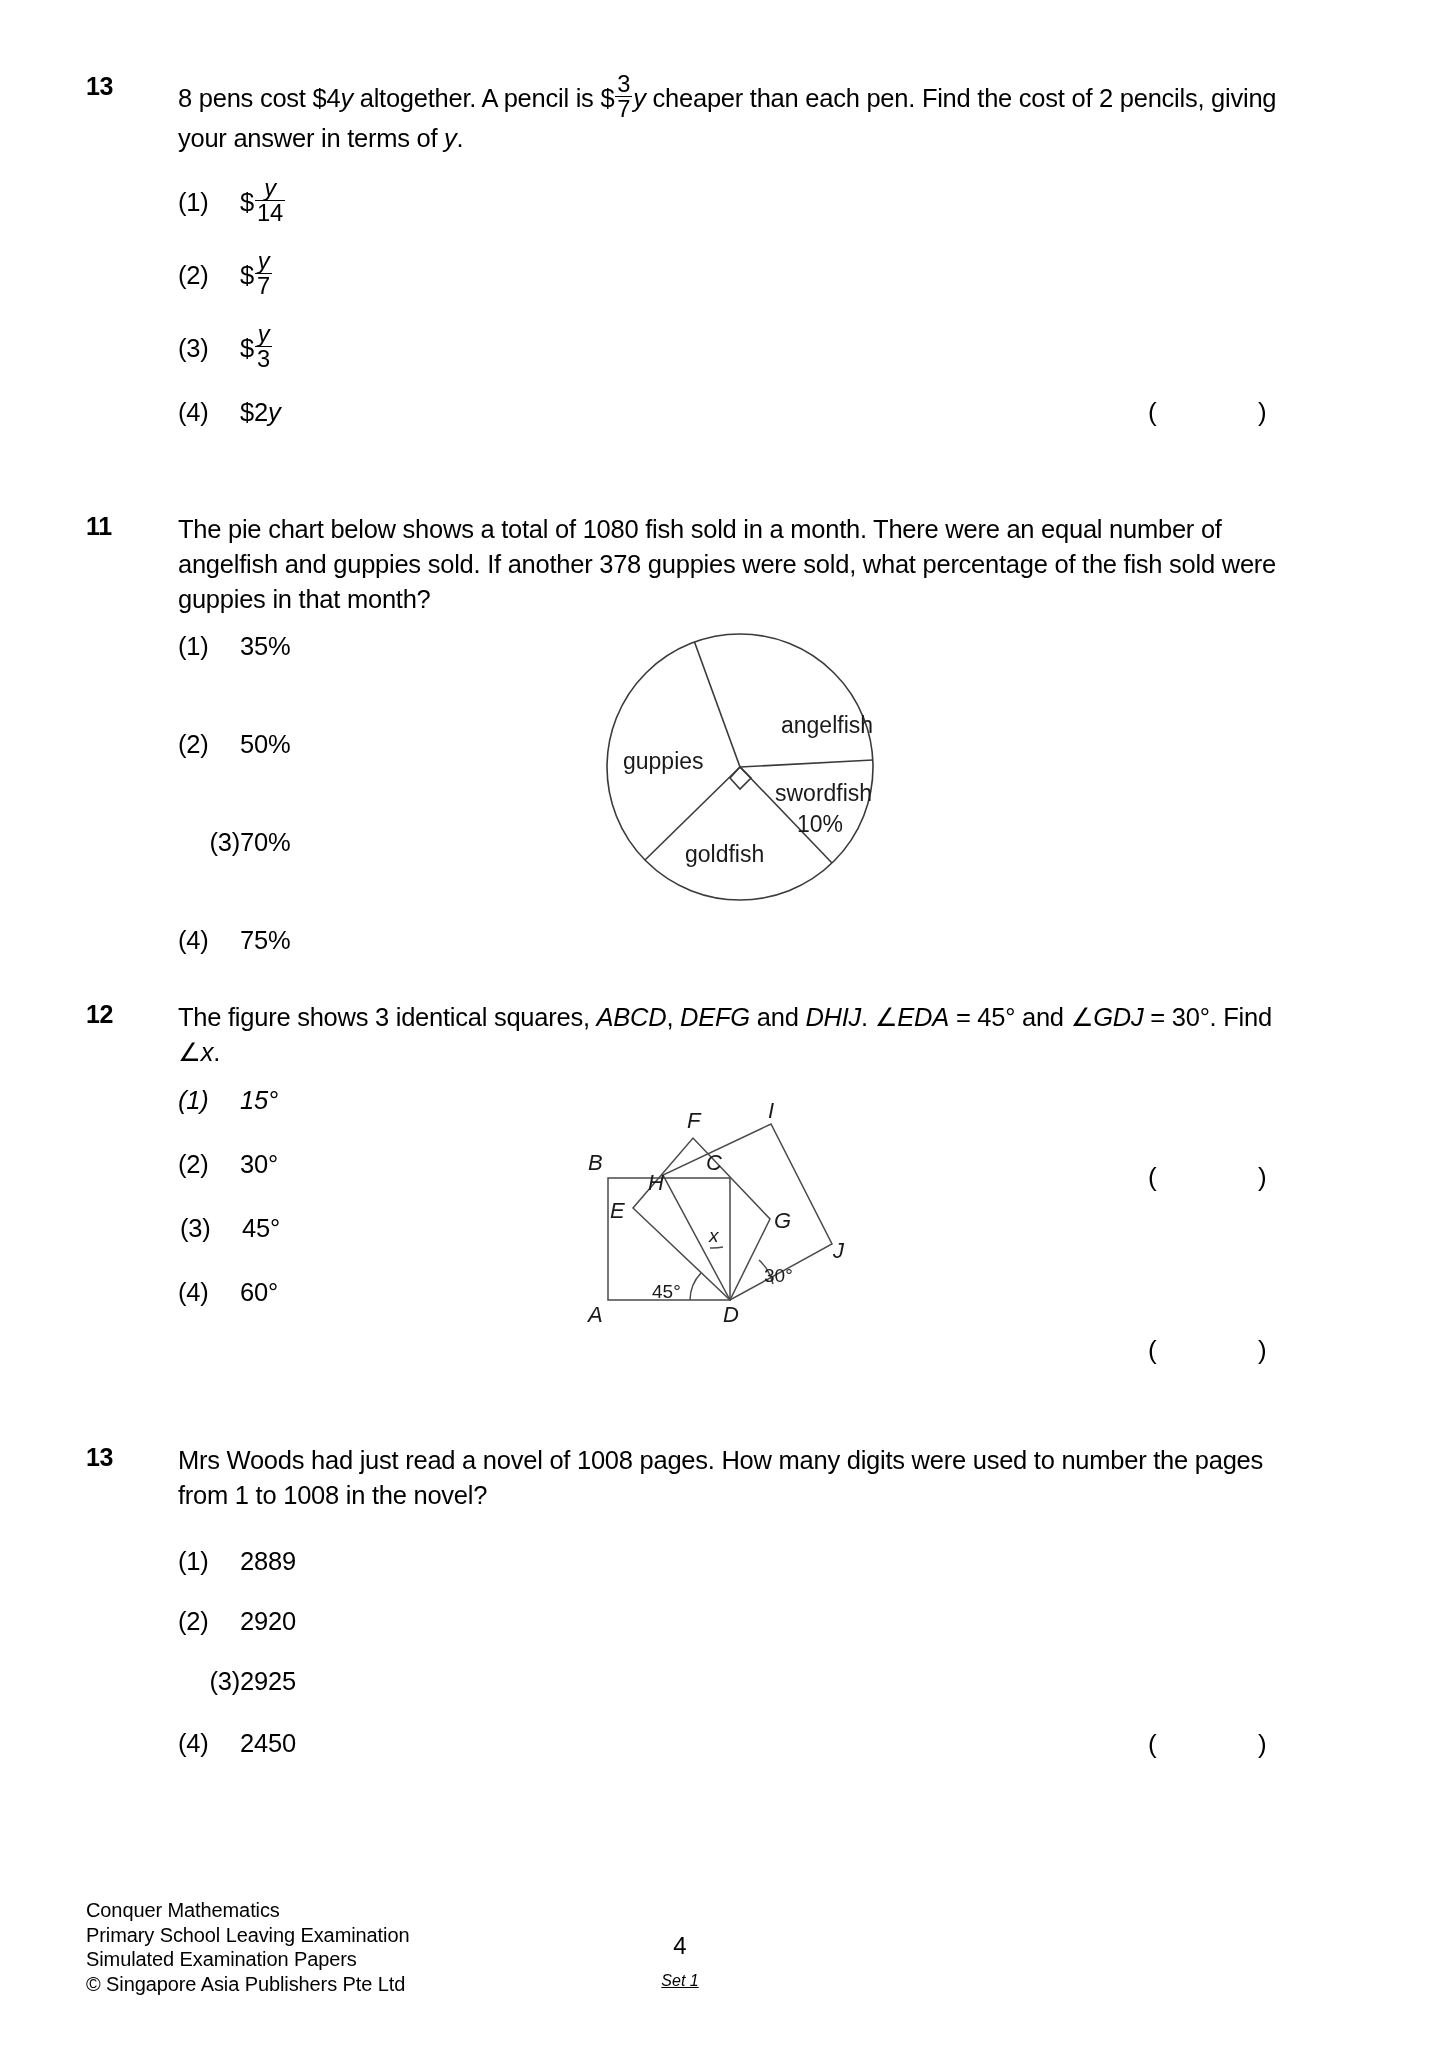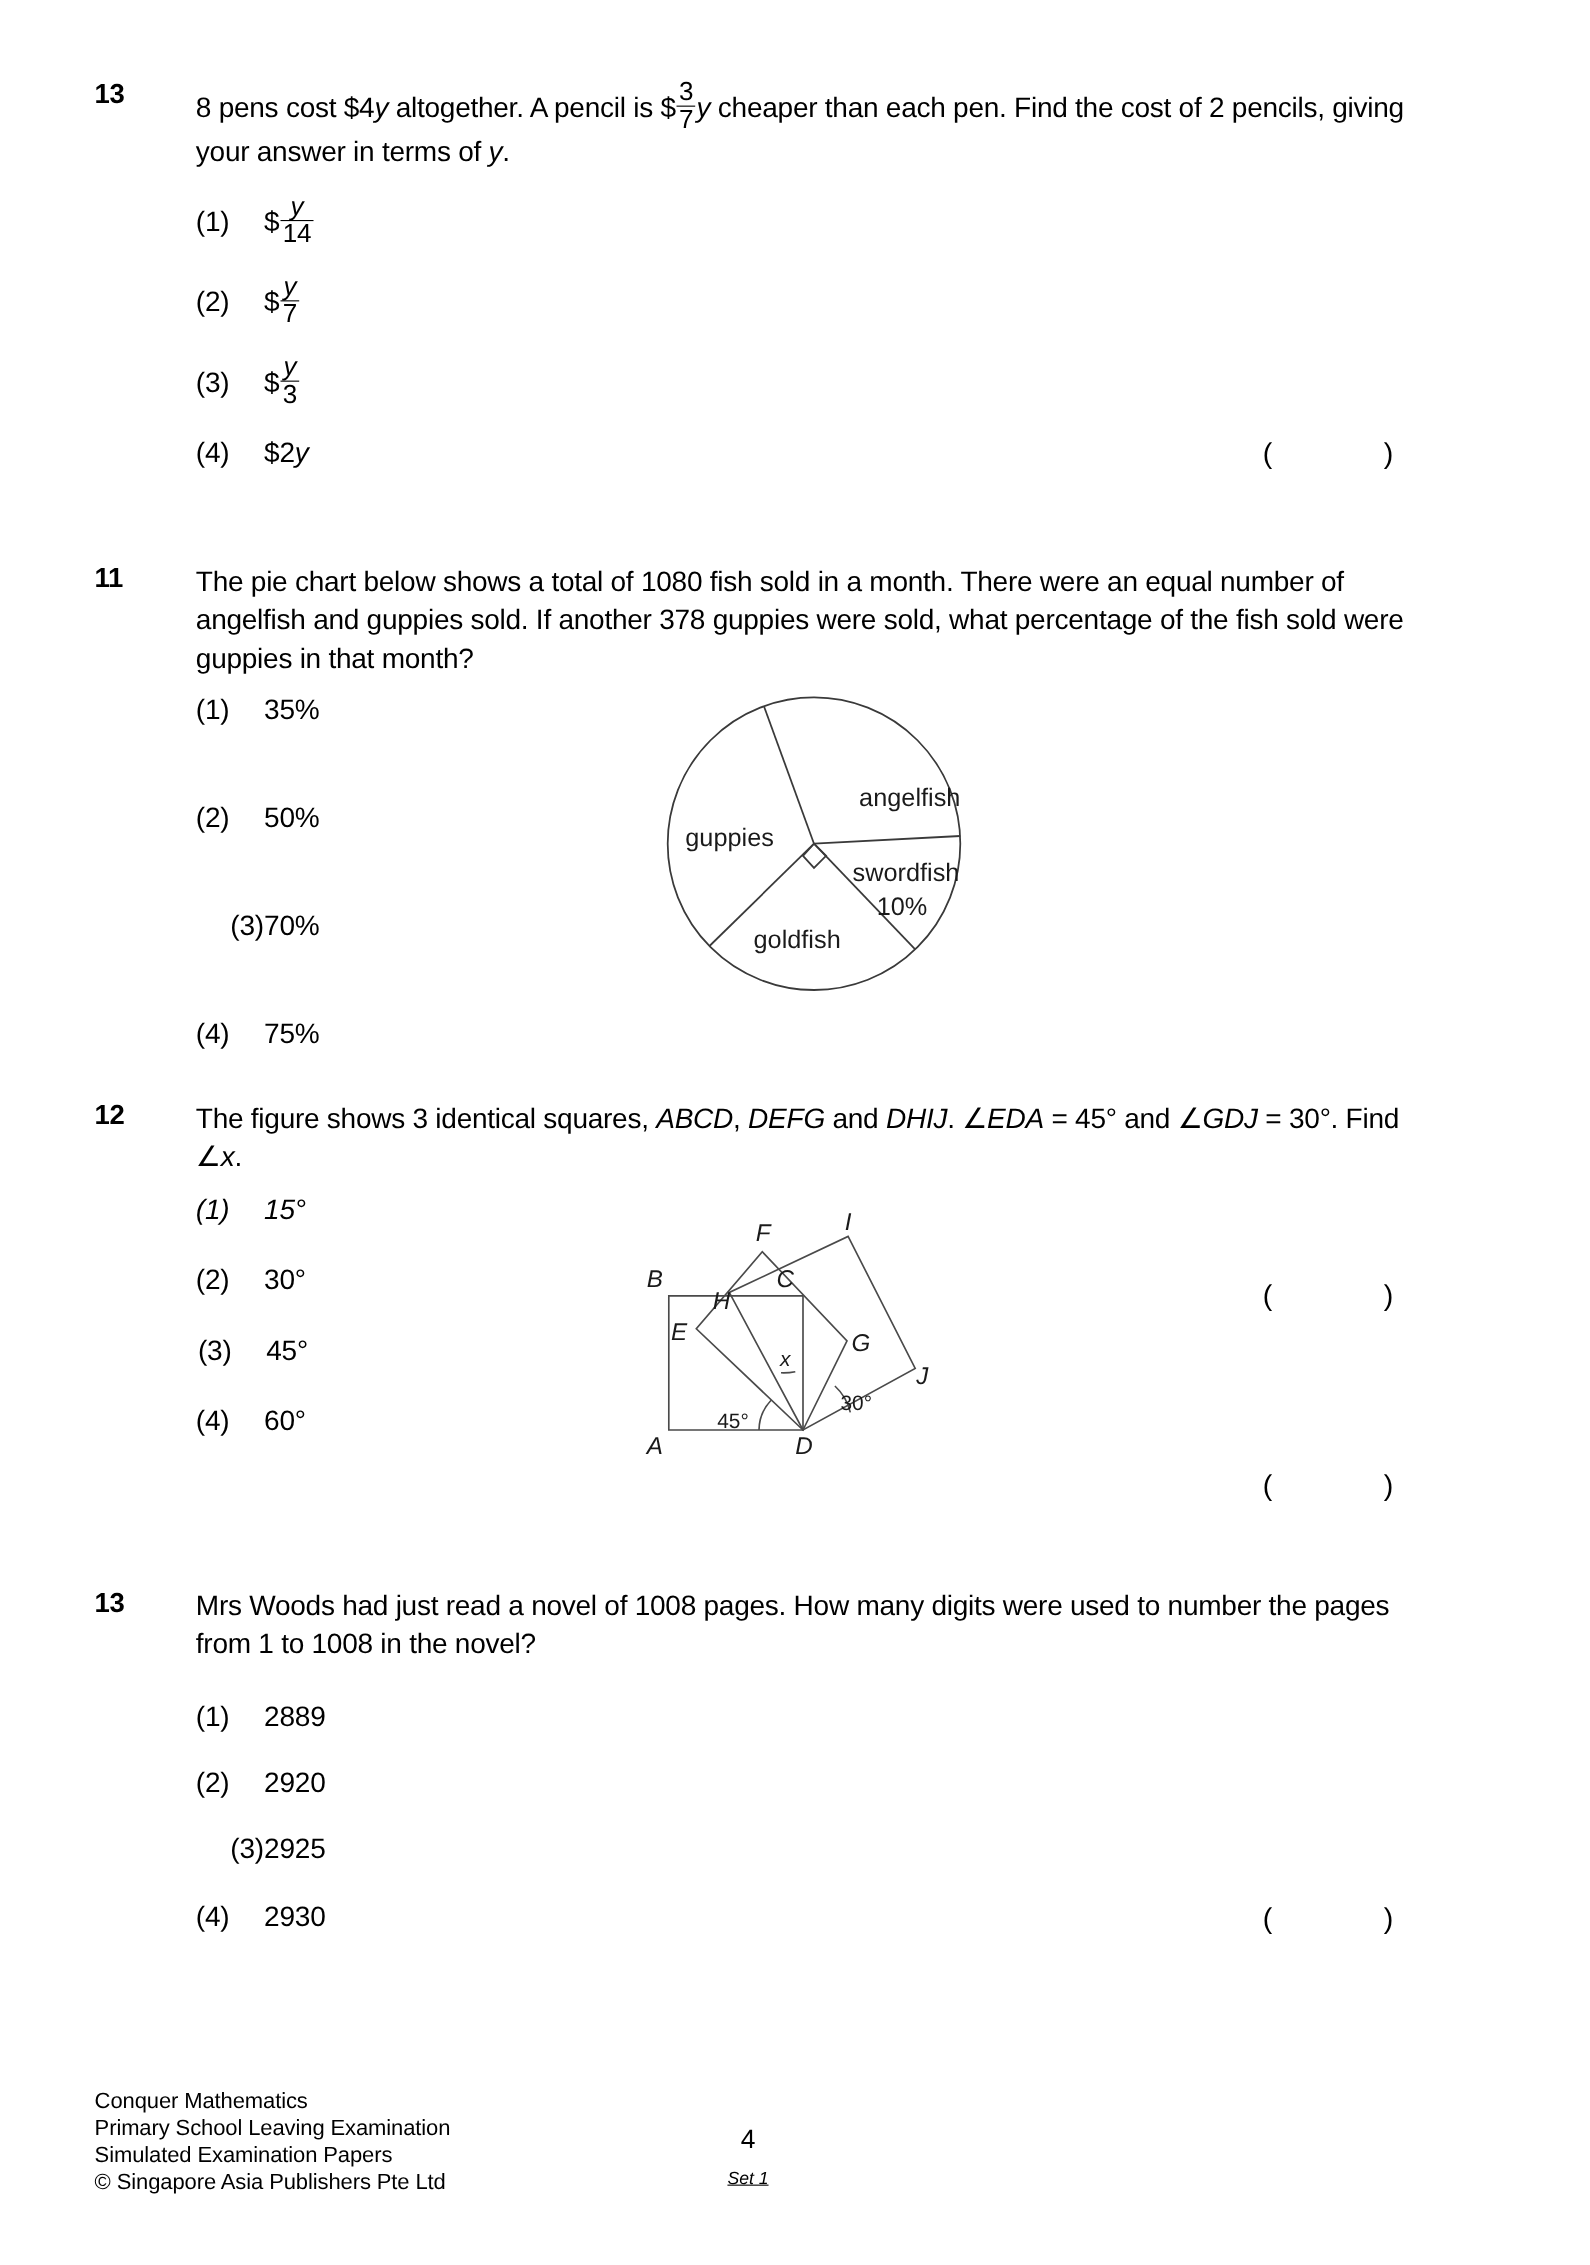--- a/index.html
+++ b/index.html
@@ -257,21 +257,21 @@
     <div class="opt" style="left:178px; top:104px;">
       <span class="lbl">(1)</span><span class="val">2889</span>
     </div>
     <div class="opt" style="left:178px; top:164px;">
       <span class="lbl">(2)</span><span class="val">2920</span>
     </div>
     <div class="opt" style="left:178px; top:224px;text-align:right;">
       <span class="lbl">(3)</span><span class="val">2925</span>
     </div>
     <div class="opt" style="left:178px; top:286px;">
-      <span class="lbl">(4)</span><span class="val">2930</span>
+      <span class="lbl">(4)</span><span class="val">2450</span>
     </div>
 
     <div class="ans" style="left:1148px; top:286px;">
       <span class="lp">(</span>
       <span class="rp">)</span>
     </div>
   </div>
 
   <div class="footer">
     <div>Conquer Mathematics</div>

